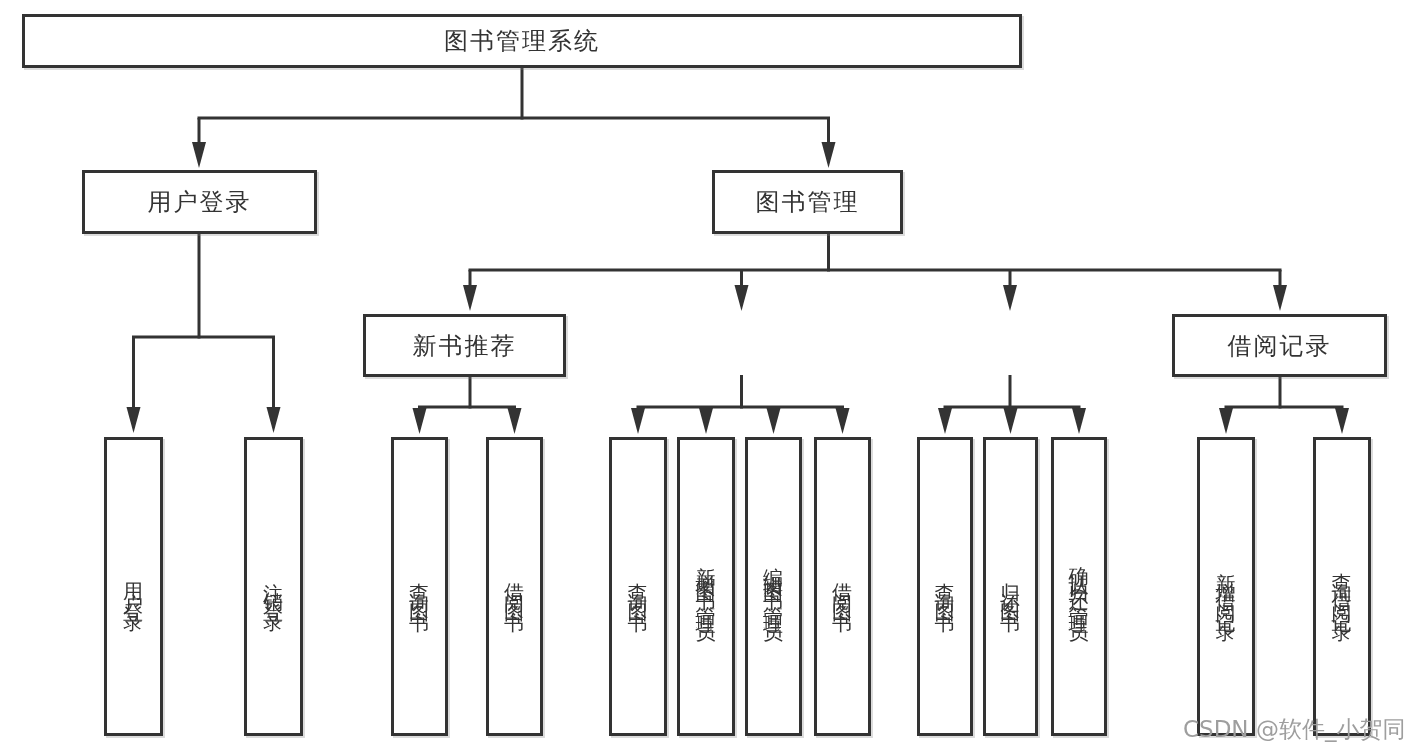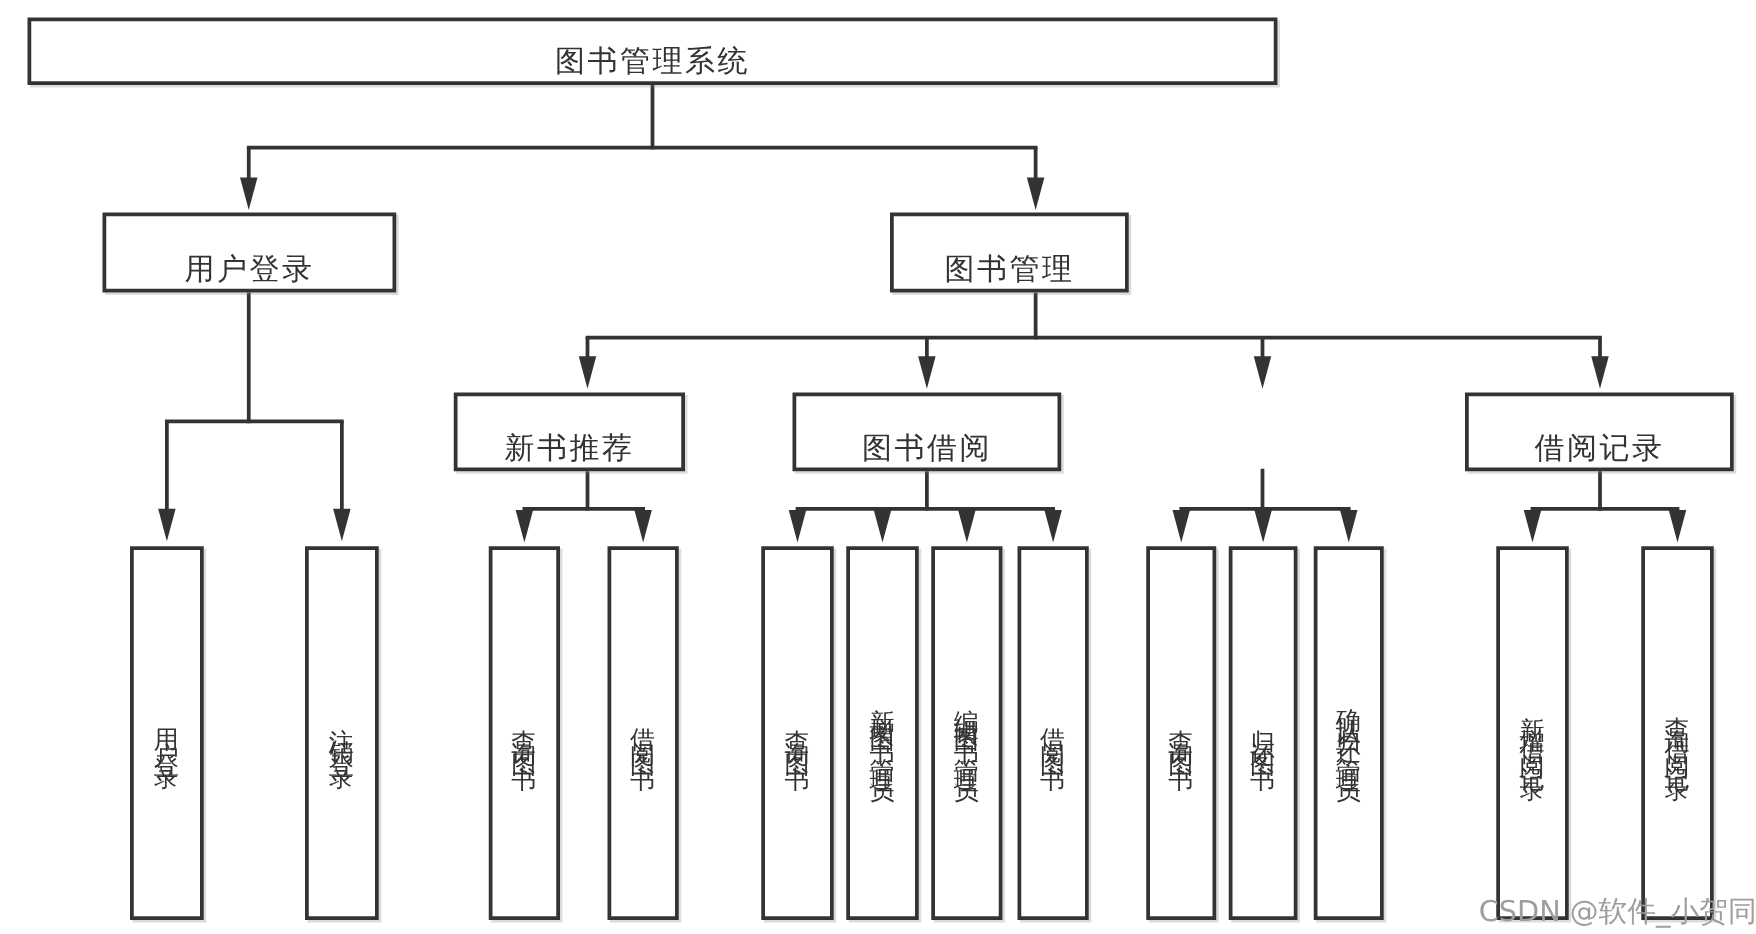--- a/index.html
+++ b/index.html
@@ -22,21 +22,21 @@
     width: 1405px;
     height: 747px;
     pointer-events: none;
   }
   .box {
     position: absolute;
     box-sizing: border-box;
     border: 3px solid #333333;
     background: #ffffff;
     display: flex;
-    align-items: flex-end;
+    align-items: center;
     justify-content: center;
     color: #333333;
     font-size: 24px;
     letter-spacing: 2px;
     box-shadow: 2px 2px 0 rgba(130,130,130,0.28);
     z-index: 2;
   }
   .leaf {
     position: absolute;
     box-sizing: border-box;
@@ -55,21 +55,21 @@
     font-size: 20px;
     line-height: 1;
     letter-spacing: 10px;
     color: #333333;
     white-space: nowrap;
   }
   
   #node-root            { left: 22px;   top: 14px;  width: 1000px; height: 54px; }
   #node-user-login      { left: 82px;   top: 170px; width: 235px;  height: 64px; }
   #node-book-mgmt       { left: 712px;  top: 170px; width: 191px;  height: 64px; }
-  #node-new-book-rec    { left: 363px;  top: 314px; width: 185px;  height: 63px; font-family: Liberation Serif, serif; }
+  #node-new-book-rec    { left: 363px;  top: 314px; width: 203px;  height: 63px; font-family: Liberation Serif, serif; }
   #node-book-borrow     { left: 634px;  top: 314px; width: 215px;  height: 63px; }
   #node-current-borrow  { left: 902px;  top: 314px; width: 216px;  height: 63px; }
   #node-borrow-records  { left: 1172px; top: 314px; width: 215px;  height: 63px; }
 
   .leaf { top: 437px; height: 299px; }
   #leaf-user-login      { left: 104px;  width: 59px; }
   #leaf-logout          { left: 244px;  width: 59px; }
   #leaf-query-book-1    { left: 391px;  width: 57px; }
   #leaf-borrow-book-1   { left: 486px;  width: 57px; }
   #leaf-query-book-2    { left: 609px;  width: 58px; }
@@ -162,23 +162,20 @@
   <div class="box" id="node-user-login">
     <span>用户登录</span>
   </div>
   <div class="box" id="node-book-mgmt">
     <span>图书管理</span>
   </div>
 
   <div class="box" id="node-new-book-rec">
     <span>新书推荐</span>
   </div>
-  <div class="box" id="node-book-borrow">
-    <span>图书借阅</span>
-  </div>
   <div class="box" id="node-borrow-records">
     <span>借阅记录</span>
   </div>
 
   <div class="leaf" id="leaf-user-login">
     <span class="vtext">用户登录</span>
   </div>
   <div class="leaf" id="leaf-logout">
     <span class="vtext">注销登录</span>
   </div>

